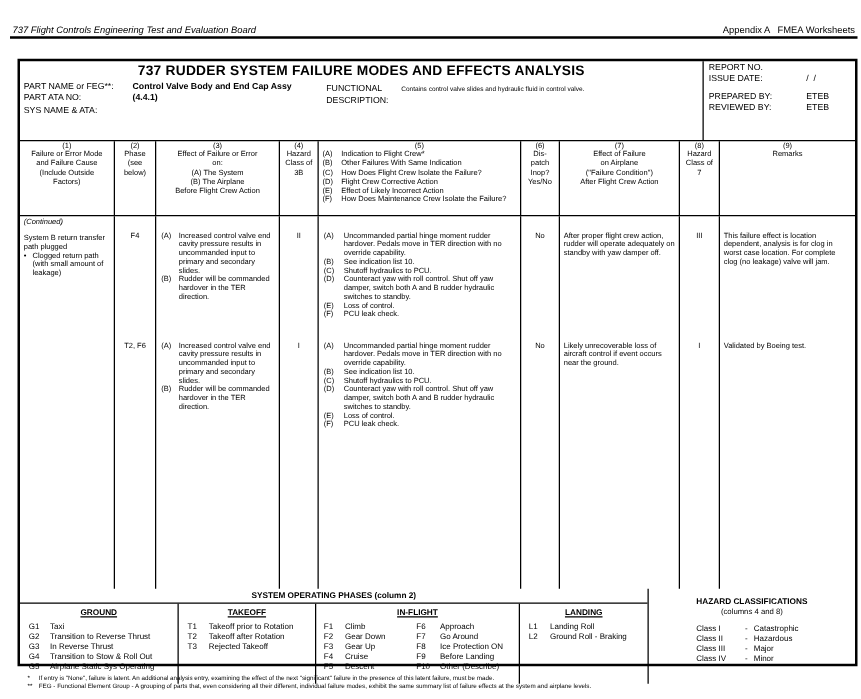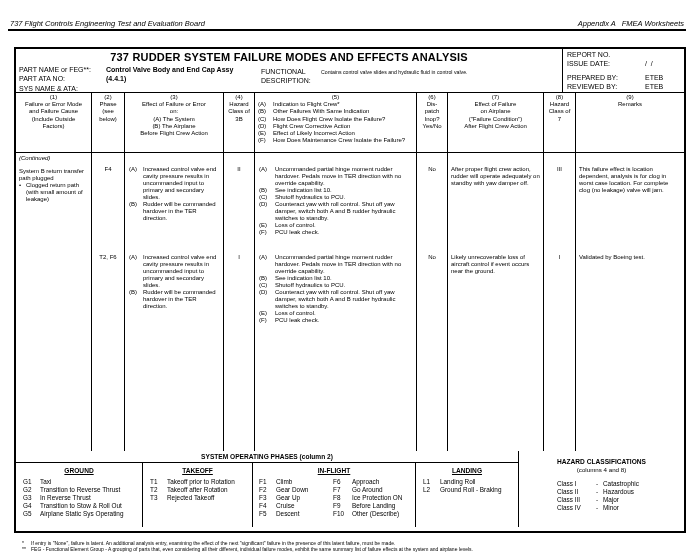--- a/index.html
+++ b/index.html
@@ -5,28 +5,28 @@
   * { box-sizing: border-box; margin: 0; padding: 0; }
   html,body { width:689px; height:559px; overflow:hidden; }
   body {
     position:relative;
     background:#ffffff;
     color:#000;
     font-family:"Liberation Sans", sans-serif;
   }
   
   .ph-left { position:absolute; top:19px; left:10px; font-size:7.5px; font-style:italic; white-space:pre;text-align:right; }
-  .ph-right { position:absolute; top:19px; right:5px; font-size:7.5px; font-style:italic; white-space:pre; }
+  .ph-right { position:absolute; top:19px; right:5px; font-size:7.5px; white-space:pre; }
   .ph-rule { position:absolute; top:29px; left:8px; width:678px; height:2px; background:#000; }
 
   
   .doc { position:absolute; left:14px; top:47px; width:672px; height:486px; border:2px solid #000; background:#fff; }
 
   
-  .title-block { height:44px; display:flex; border-bottom:1px solid #000; }
+  .title-block { height:64px; display:flex; border-bottom:1px solid #000; }
   .tb-left { flex:1; position:relative; }
   .doc-title { position:absolute; top:2px; left:0; right:0; text-align:center; font-size:11px; font-weight:bold; letter-spacing:0.2px; }
   .fld { position:absolute; font-size:7px; white-space:pre; }
   .lab-partname { top:17px; left:3px; }
   .val-partname { top:17px; left:90px; font-weight:bold; }
   .lab-ata { top:26px; left:3px; }
   .val-ata { top:26px; left:90px; font-weight:bold; }
   .lab-sys { top:36px; left:3px; }
   .lab-func1 { top:19px; left:245px; }
   .lab-func2 { top:28px; left:245px; }

